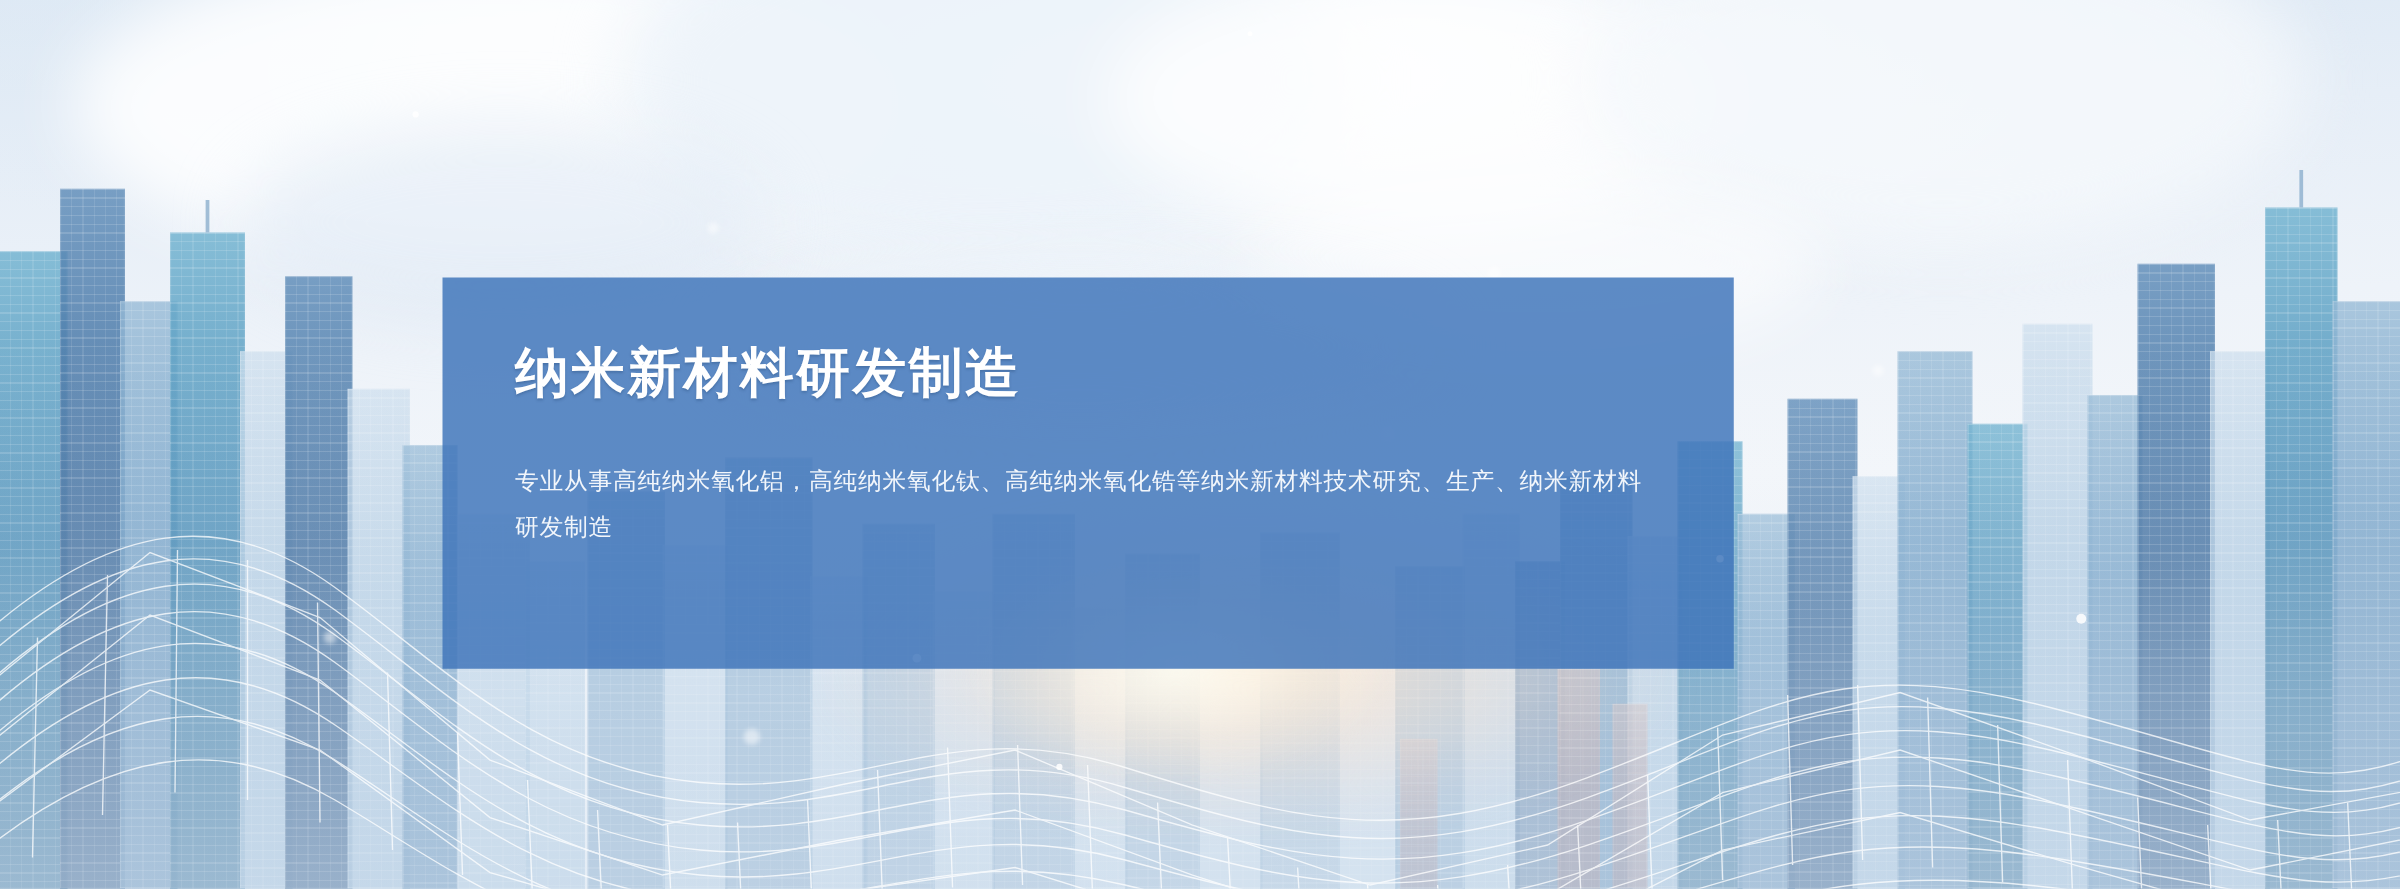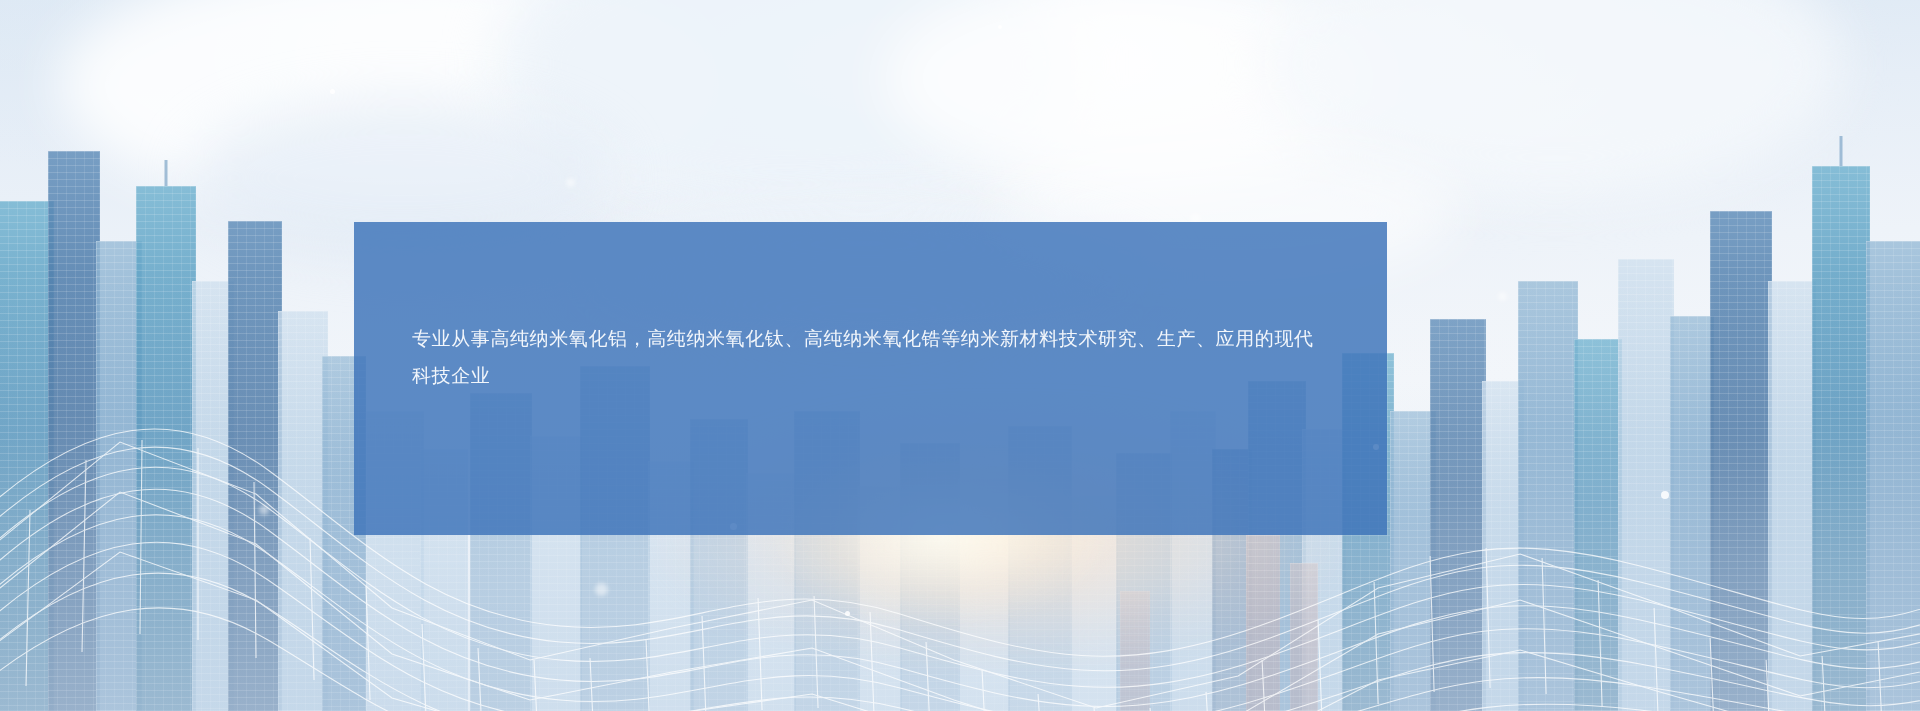--- a/index.html
+++ b/index.html
@@ -236,16 +236,17 @@
   <div class="dot" style="left:71.5%; top:62.5%; width:6px;  height:6px;"></div>
   <div class="dot soft" style="left:13.5%; top:71.0%; width:10px; height:10px;"></div>
   <div class="dot" style="left:38.0%; top:73.5%; width:7px;  height:7px;"></div>
   <div class="dot soft" style="left:31.0%; top:82.0%; width:13px; height:13px;"></div>
   <div class="dot" style="left:86.5%; top:69.0%; width:8px;  height:8px;"></div>
   <div class="dot soft" style="left:57.5%; top:48.0%; width:12px; height:12px;"></div>
   <div class="dot" style="left:44.0%; top:86.0%; width:5px;  height:5px;"></div>
   <div class="dot soft" style="left:78.0%; top:41.0%; width:9px;  height:9px;"></div>
 
   <div class="card">
-    <div class="card-sub">专业从事高纯纳米氧化铝，高纯纳米氧化钛、高纯纳米氧化锆等纳米新材料技术研究、生产、应用的现代科技企业</div>
+    <div class="card-title">纳米新材料研发制造</div>
+    <div class="card-sub">专业从事高纯纳米氧化铝，高纯纳米氧化钛、高纯纳米氧化锆等纳米新材料技术研究、生产、纳米新材料研发制造</div>
   </div>
 
 </div>
 
 </body></html>

